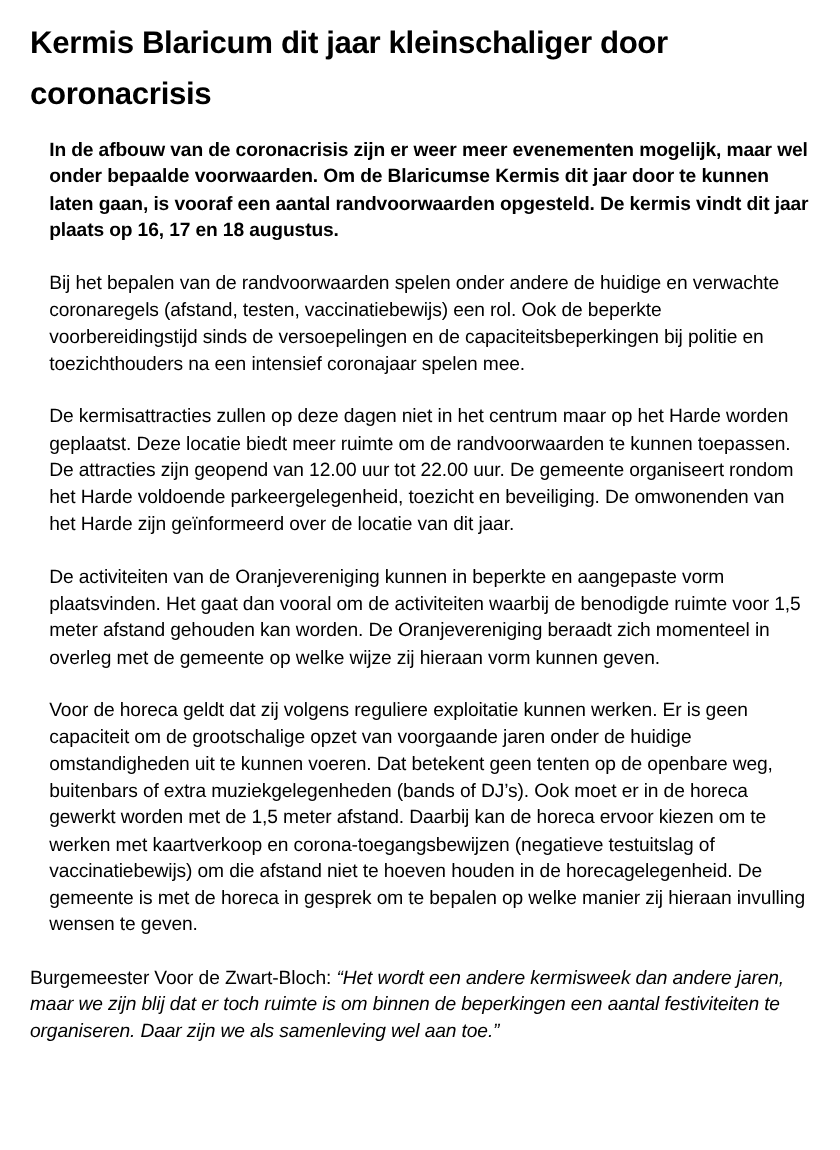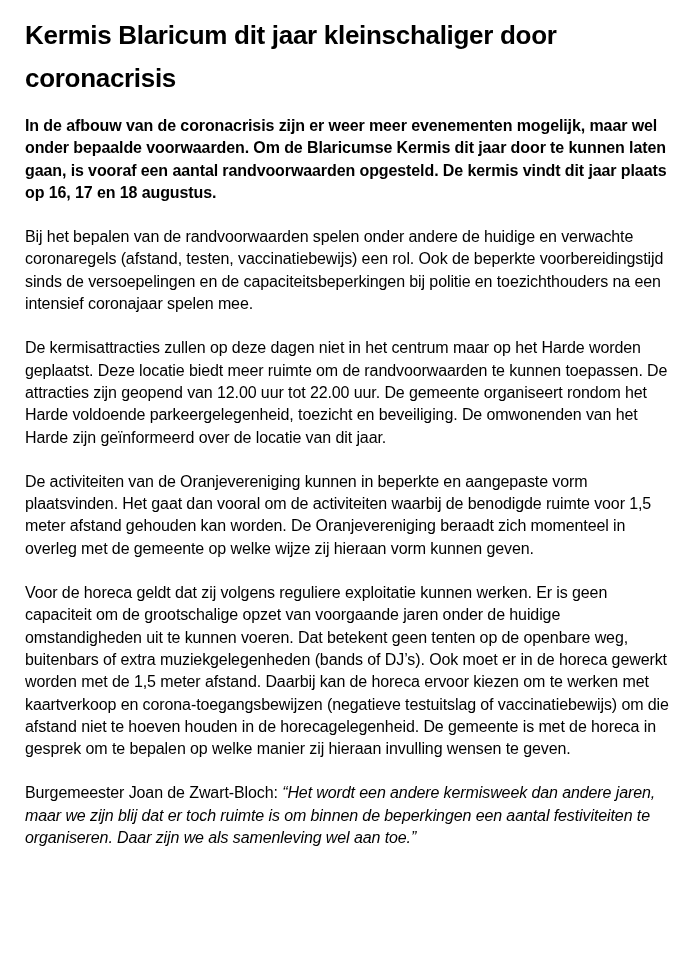--- a/index.html
+++ b/index.html
@@ -24,21 +24,21 @@
   }
   .article-title {
     margin: 0 0 15px 0;
     font-size: 26px;
     font-weight: 700;
     line-height: 43px;
     letter-spacing: -0.3px;
     color: #000000;
   }
   .para {
-    margin: 0 0 22px 0;
+    margin: 0 0 22px 16px;
     font-size: 16px;
     line-height: 22.3px;
     letter-spacing: -0.1px;
     color: #000000;
   }
   .para.intro {
     font-weight: 700;
   }
   .para.closing {
     margin-bottom: 0;
@@ -61,15 +61,15 @@
 
   <p class="para">Bij het bepalen van de randvoorwaarden spelen onder andere de huidige en verwachte coronaregels (afstand, testen, vaccinatiebewijs) een rol. Ook de beperkte voorbereidingstijd sinds de versoepelingen en de capaciteitsbeperkingen bij politie en toezichthouders na een intensief coronajaar spelen mee.</p>
 
   <p class="para">De kermisattracties zullen op deze dagen niet in het centrum maar op het Harde worden geplaatst. Deze locatie biedt meer ruimte om de randvoorwaarden te kunnen toepassen. De attracties zijn geopend van 12.00 uur tot 22.00 uur. De gemeente organiseert rondom het Harde voldoende parkeergelegenheid, toezicht en beveiliging. De omwonenden van het Harde zijn geïnformeerd over de locatie van dit jaar.</p>
 
   <p class="para">De activiteiten van de Oranjevereniging kunnen in beperkte en aangepaste vorm plaatsvinden. Het gaat dan vooral om de activiteiten waarbij de benodigde ruimte voor 1,5 meter afstand gehouden kan worden. De Oranjevereniging beraadt zich momenteel in overleg met de gemeente op welke wijze zij hieraan vorm kunnen geven.</p>
 
   <p class="para">Voor de horeca geldt dat zij volgens reguliere exploitatie kunnen werken. Er is geen capaciteit om de grootschalige opzet van voorgaande jaren onder de huidige omstandigheden uit te kunnen voeren. Dat betekent geen tenten op de openbare weg, buitenbars of extra muziekgelegenheden (bands of DJ’s). Ook moet er in de horeca gewerkt worden met de 1,5 meter afstand.  Daarbij kan de horeca ervoor kiezen om te werken met kaartverkoop en corona-toegangsbewijzen (negatieve testuitslag of vaccinatiebewijs) om die afstand niet te hoeven houden in de horecagelegenheid. De gemeente is met de horeca in gesprek om te bepalen op welke manier zij hieraan invulling wensen te geven.</p>
 
 
-  <p class="para quote-line"><span>Burgemeester Joan de Zwart-Bloch: </span><em>“Het wordt een andere kermisweek dan andere jaren, maar we zijn blij dat er toch ruimte is om binnen de beperkingen een aantal festiviteiten te organiseren. Daar zijn we als samenleving wel aan toe.”</em></p>
+  <p class="para quote-line"><span>Burgemeester Voor de Zwart-Bloch: </span><em>“Het wordt een andere kermisweek dan andere jaren, maar we zijn blij dat er toch ruimte is om binnen de beperkingen een aantal festiviteiten te organiseren. Daar zijn we als samenleving wel aan toe.”</em></p>
 
 </div>
 
 </body></html>

